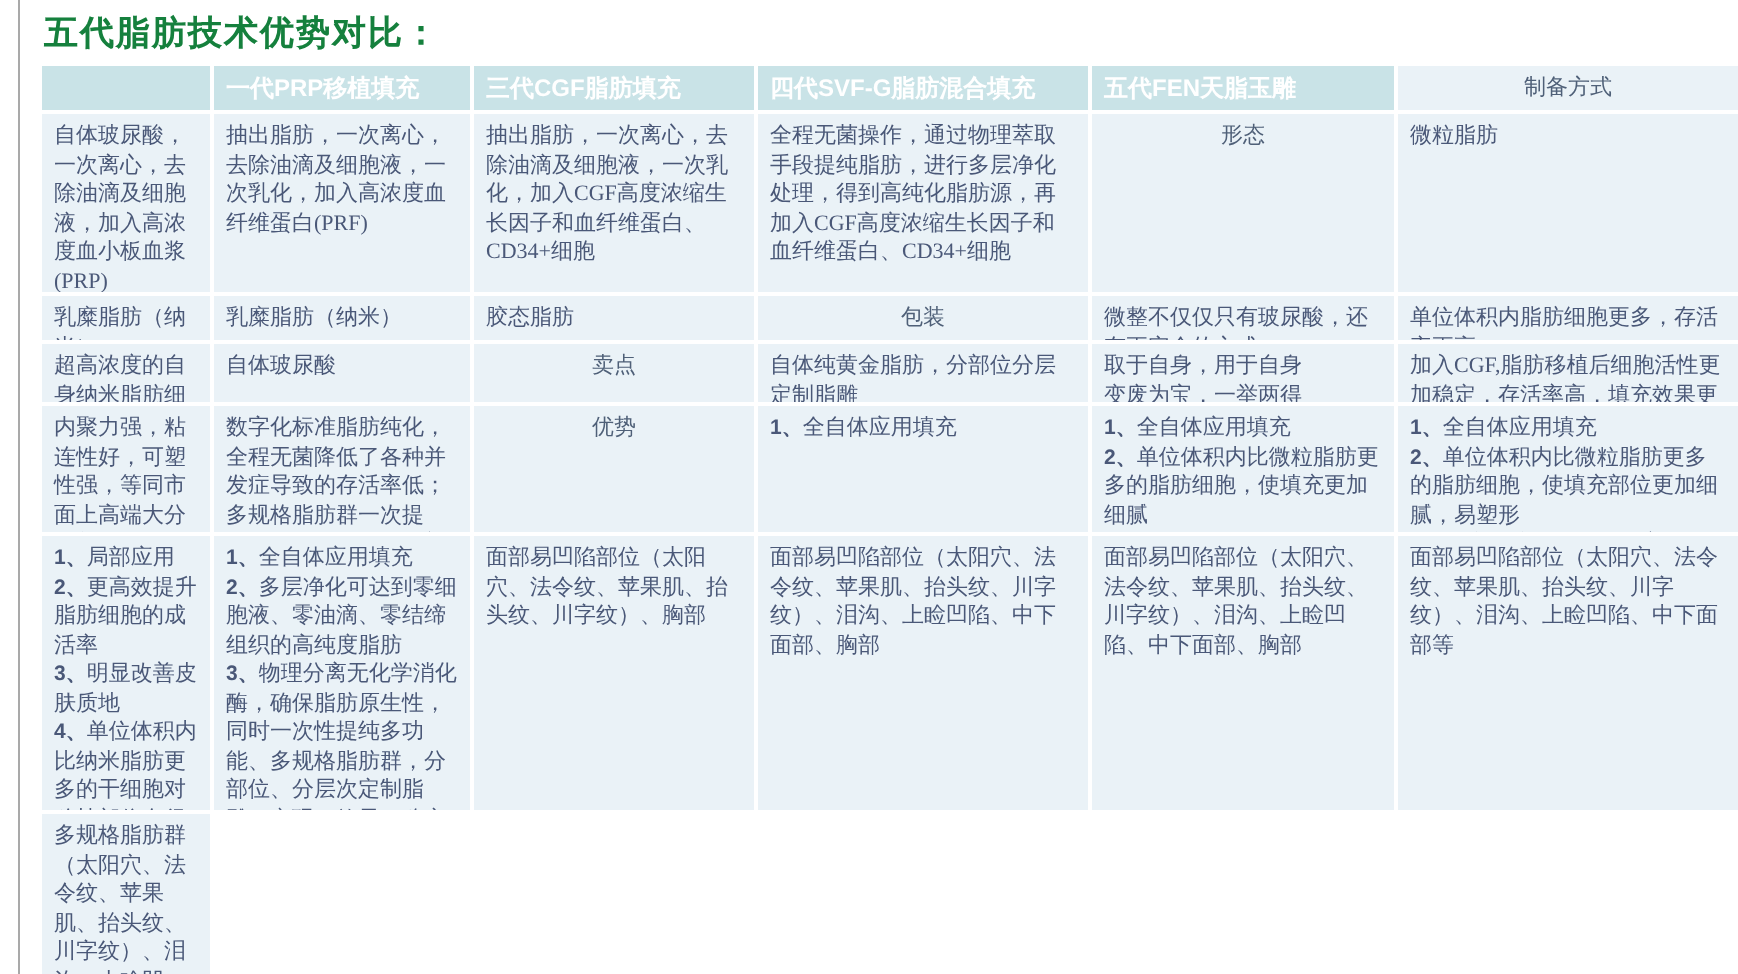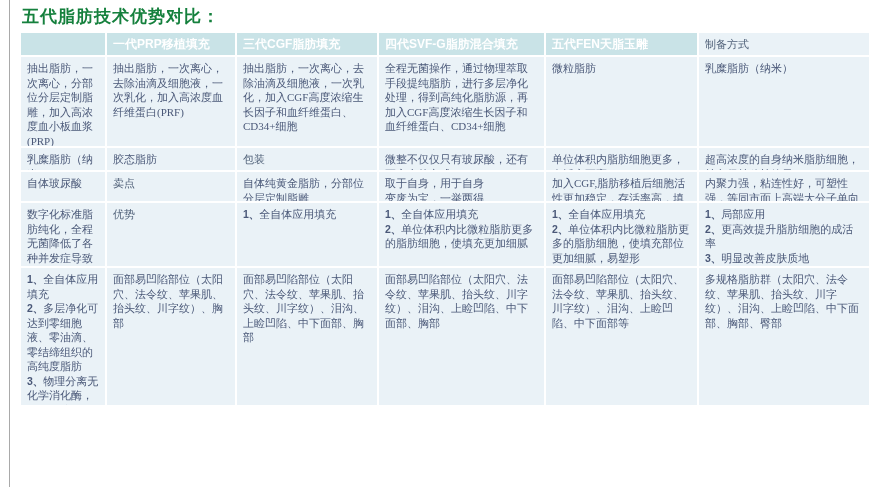--- a/index.html
+++ b/index.html
@@ -33,44 +33,46 @@
   }
   .cell{
     background:#eaf2f7;color:#4a5878;
     font-family:"Liberation Serif","DejaVu Serif",serif;
     font-size:11px;line-height:14.5px;
     padding:4px 6px 2px 6px;overflow:hidden;
     white-space:pre-line;
   }
   .cell.label{
     color:#4f6078;
+    text-align:center;
   }
   .cell b{font-family:"Liberation Sans","DejaVu Sans",sans-serif;font-size:10.5px;}
 </style>
 </head>
 <body>
 
 <div class="slide-edge"></div>
 
 <div class="page-title">五代脂肪技术优势对比：</div>
 
 <div class="cmp-table">
 
   <div class="hcell"></div>
   <div class="hcell">一代PRP移植填充</div>
   <div class="hcell">三代CGF脂肪填充</div>
   <div class="hcell">四代SVF-G脂肪混合填充</div>
   <div class="hcell">五代FEN天脂玉雕</div>
 
   <div class="cell label">制备方式</div>
-  <div class="cell">抽出脂肪，一次离心，分部位分层定制脂雕，加入高浓度血小板血浆(PRP)</div>
+  <div class="cell">自体玻尿酸，一次离心，去除油滴及细胞液，加入高浓度血小板血浆(PRP)</div>
   <div class="cell">抽出脂肪，一次离心，去除油滴及细胞液，一次乳化，加入高浓度血纤维蛋白(PRF)</div>
   <div class="cell">抽出脂肪，一次离心，去除油滴及细胞液，一次乳化，加入CGF高度浓缩生长因子和血纤维蛋白、CD34+细胞</div>
   <div class="cell">全程无菌操作，通过物理萃取手段提纯脂肪，进行多层净化处理，得到高纯化脂肪源，再加入CGF高度浓缩生长因子和血纤维蛋白、CD34+细胞</div>
 
+  <div class="cell label">形态</div>
   <div class="cell">微粒脂肪</div>
   <div class="cell">乳糜脂肪（纳米）</div>
   <div class="cell">乳糜脂肪（纳米）</div>
   <div class="cell">胶态脂肪</div>
 
   <div class="cell label">包装</div>
   <div class="cell">微整不仅仅只有玻尿酸，还有更安全的方式</div>
   <div class="cell">单位体积内脂肪细胞更多，存活率更高</div>
   <div class="cell">超高浓度的自身纳米脂肪细胞，持久保持移植效果</div>
   <div class="cell">自体玻尿酸</div>

